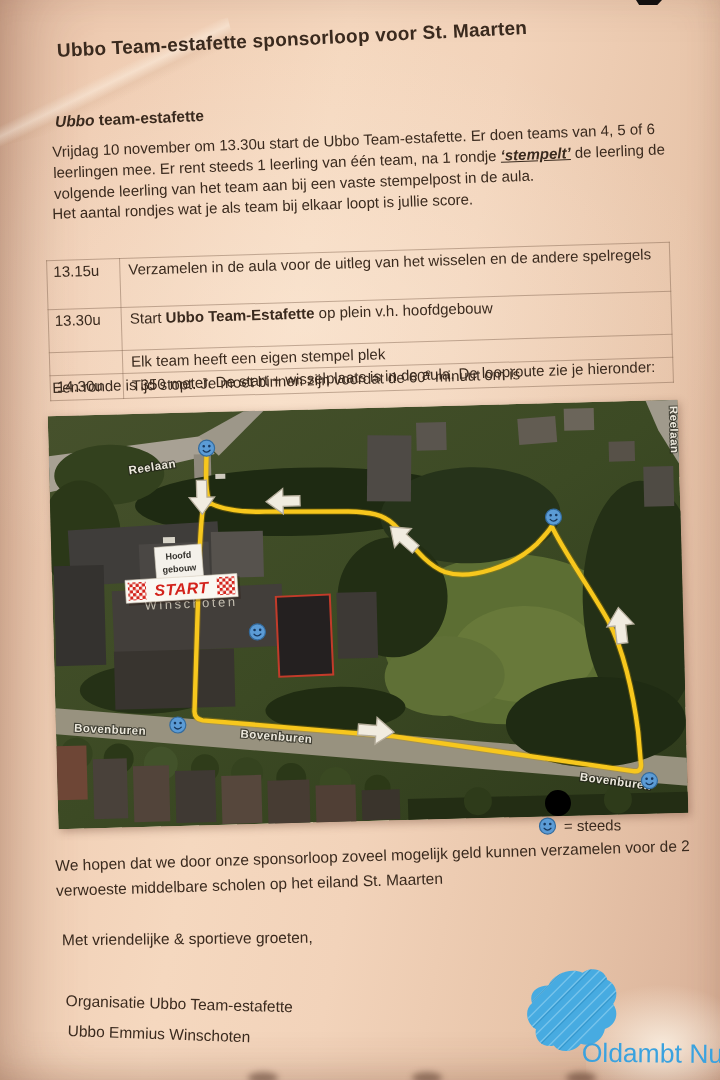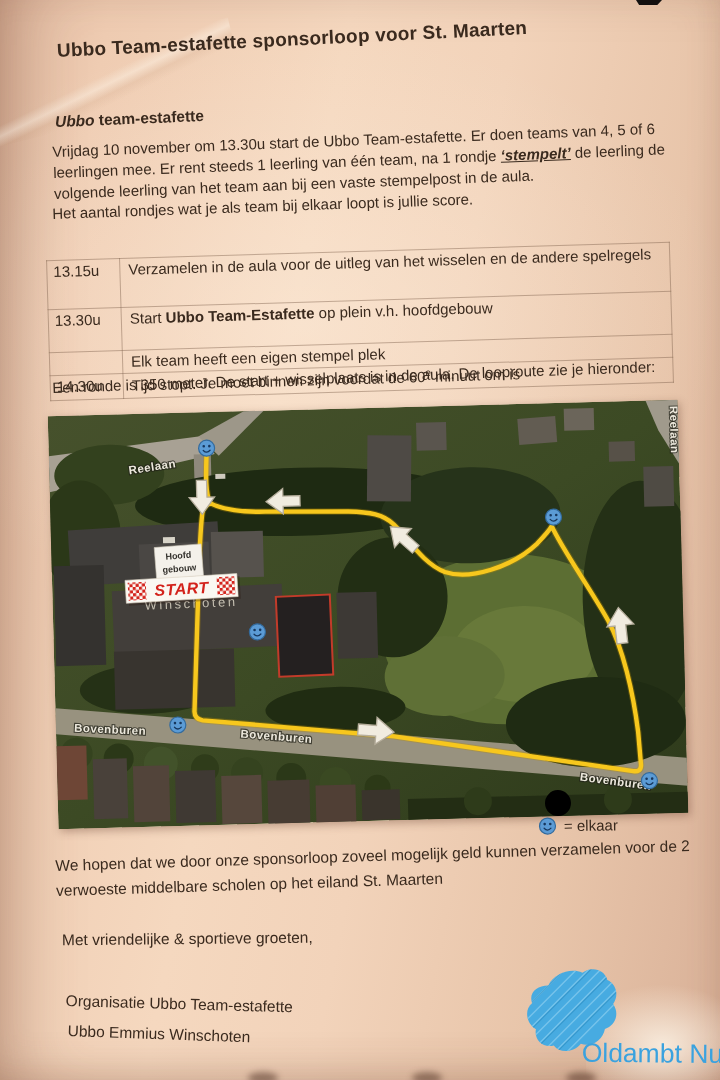--- a/index.html
+++ b/index.html
@@ -224,21 +224,21 @@
       </svg>
     </div>
 
     <div class="blk legend">
       <svg width="19" height="19" viewBox="-9.5 -9.5 19 19">
         <circle r="8" fill="#5b9bd5" stroke="#336b9e" stroke-width="1.2"></circle>
         <circle cx="-2.8" cy="-2" r="1.3" fill="#17375e"></circle>
         <circle cx="2.8" cy="-2" r="1.3" fill="#17375e"></circle>
         <path d="M-3.4,2.2 Q0,5.8 3.4,2.2" stroke="#17375e" stroke-width="1.3" fill="none" stroke-linecap="round"></path>
       </svg>
-      <span>= elkaar</span>
+      <span>= steeds</span>
     </div>
 
     <div class="blk closing">We hopen dat we door onze sponsorloop zoveel mogelijk geld kunnen verzamelen voor de 2 verwoeste middelbare scholen op het eiland St. Maarten</div>
     <div class="blk greet">Met vriendelijke &amp; sportieve groeten,</div>
     <div class="blk org1">Organisatie Ubbo Team-estafette</div>
     <div class="blk org2">Ubbo Emmius Winschoten</div>
 
     <div class="lightpatch"></div>
 
     <div class="logo">

